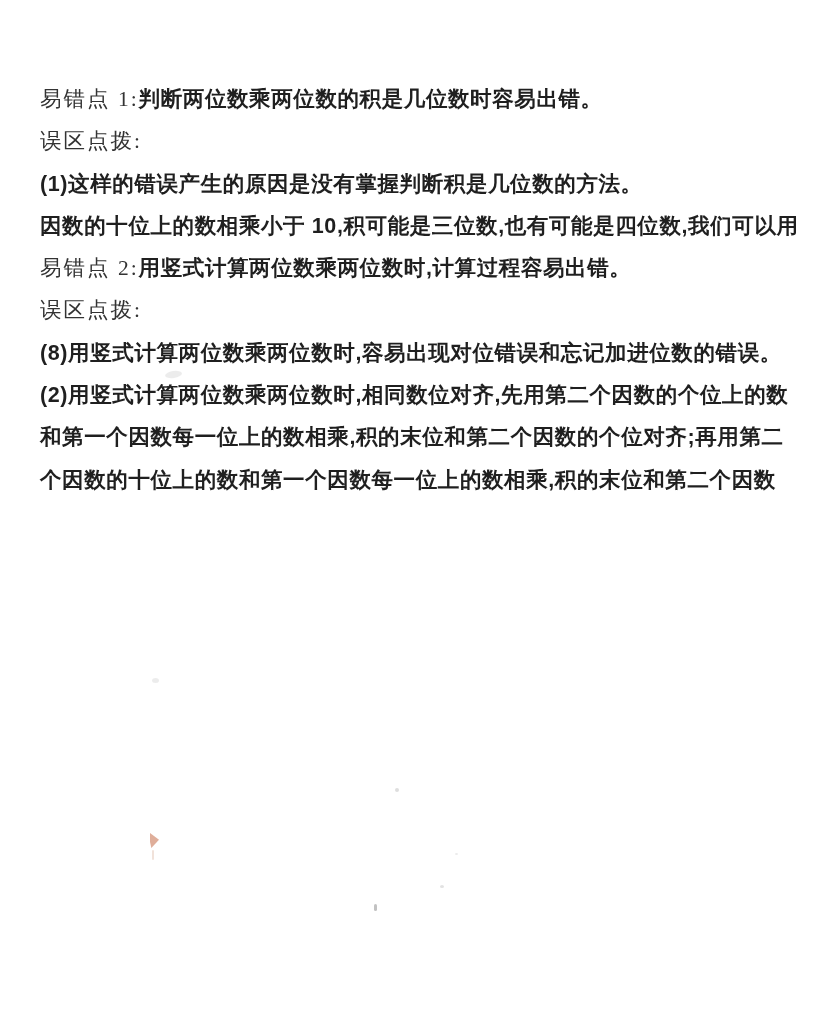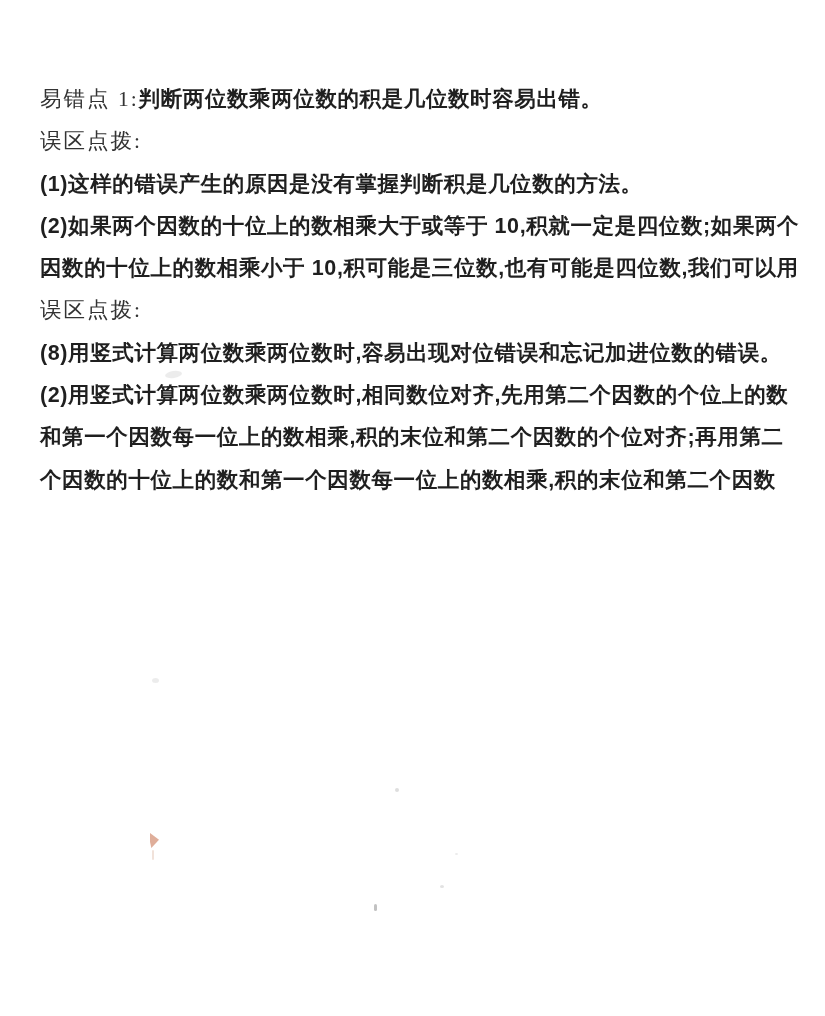--- a/index.html
+++ b/index.html
@@ -73,29 +73,29 @@
     </div>
 
     <div class="line">
       <span class="t-label">误区点拨:</span>
     </div>
 
     <div class="line">
       <span class="t-body">(1)这样的错误产生的原因是没有掌握判断积是几位数的方法。</span>
     </div>
 
-    <div class="line">
-      <span class="t-body">(2)如果两个因数的十位上的数相乘大于或等于 10,积就一定是四位数;如果两个</span>
-    </div>
 
     <div class="line">
       <span class="t-body">因数的十位上的数相乘小于 10,积可能是三位数,也有可能是四位数,我们可以用</span>
     </div>
 
 
+    <div class="line">
+      <span class="t-label">易错点 2:</span><span class="t-body">用竖式计算两位数乘两位数时,计算过程容易出错。</span>
+    </div>
 
     <div class="line">
       <span class="t-label">误区点拨:</span>
     </div>
 
     <div class="line">
       <span class="t-body">(8)用竖式计算两位数乘两位数时,容易出现对位错误和忘记加进位数的错误。</span>
     </div>
 
     <div class="line">

